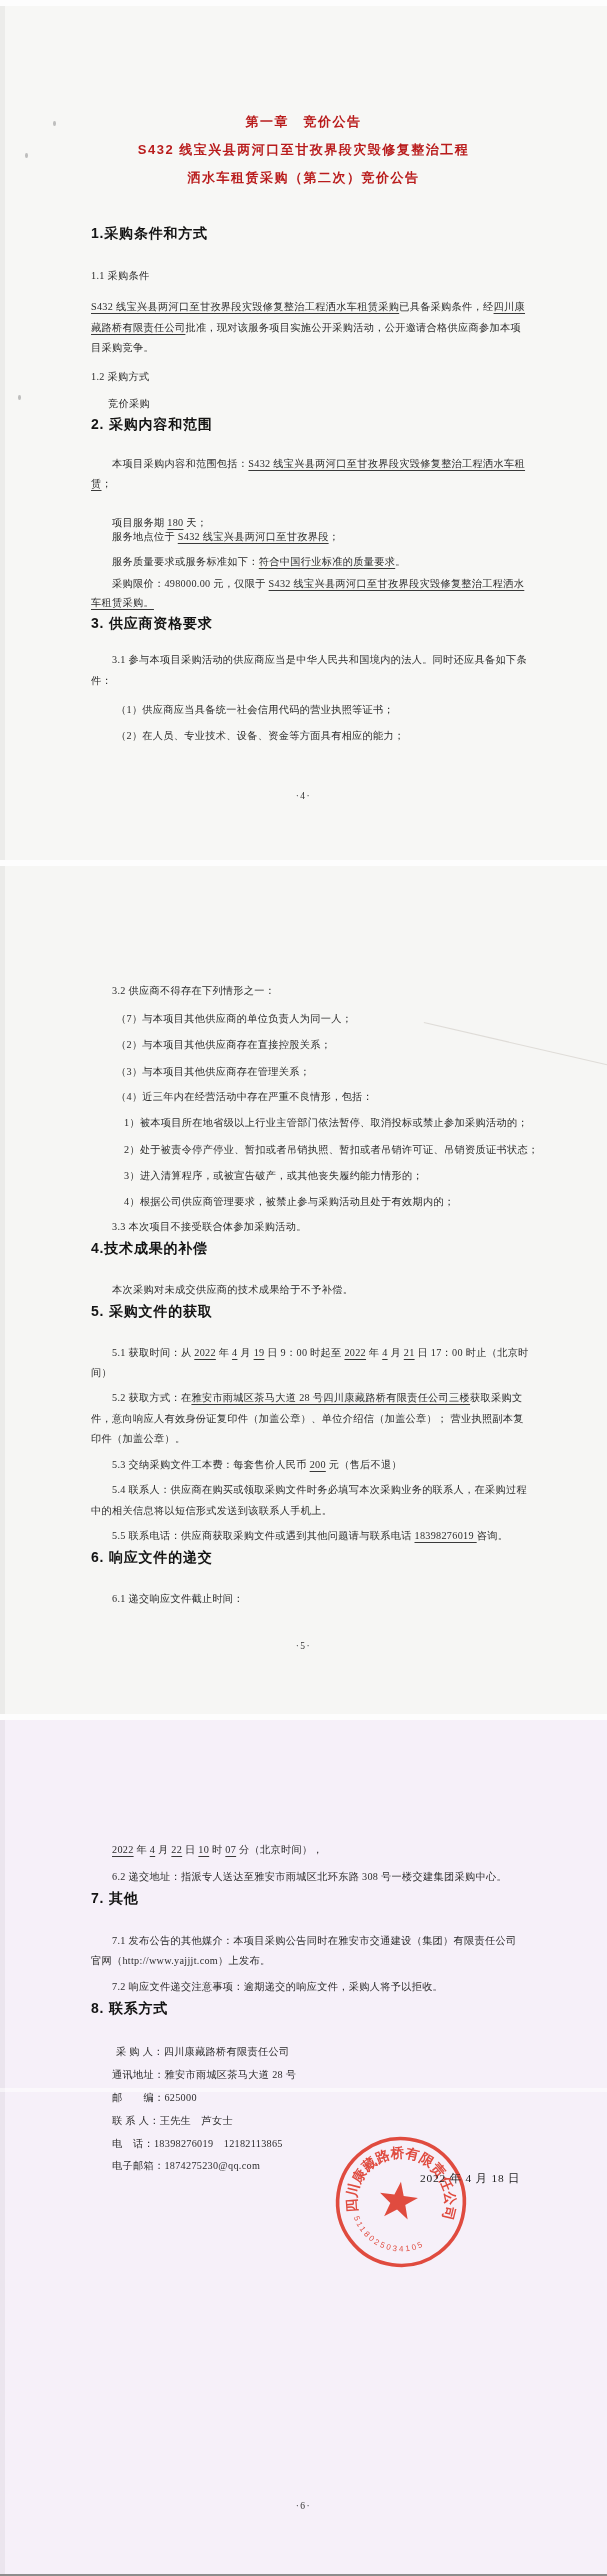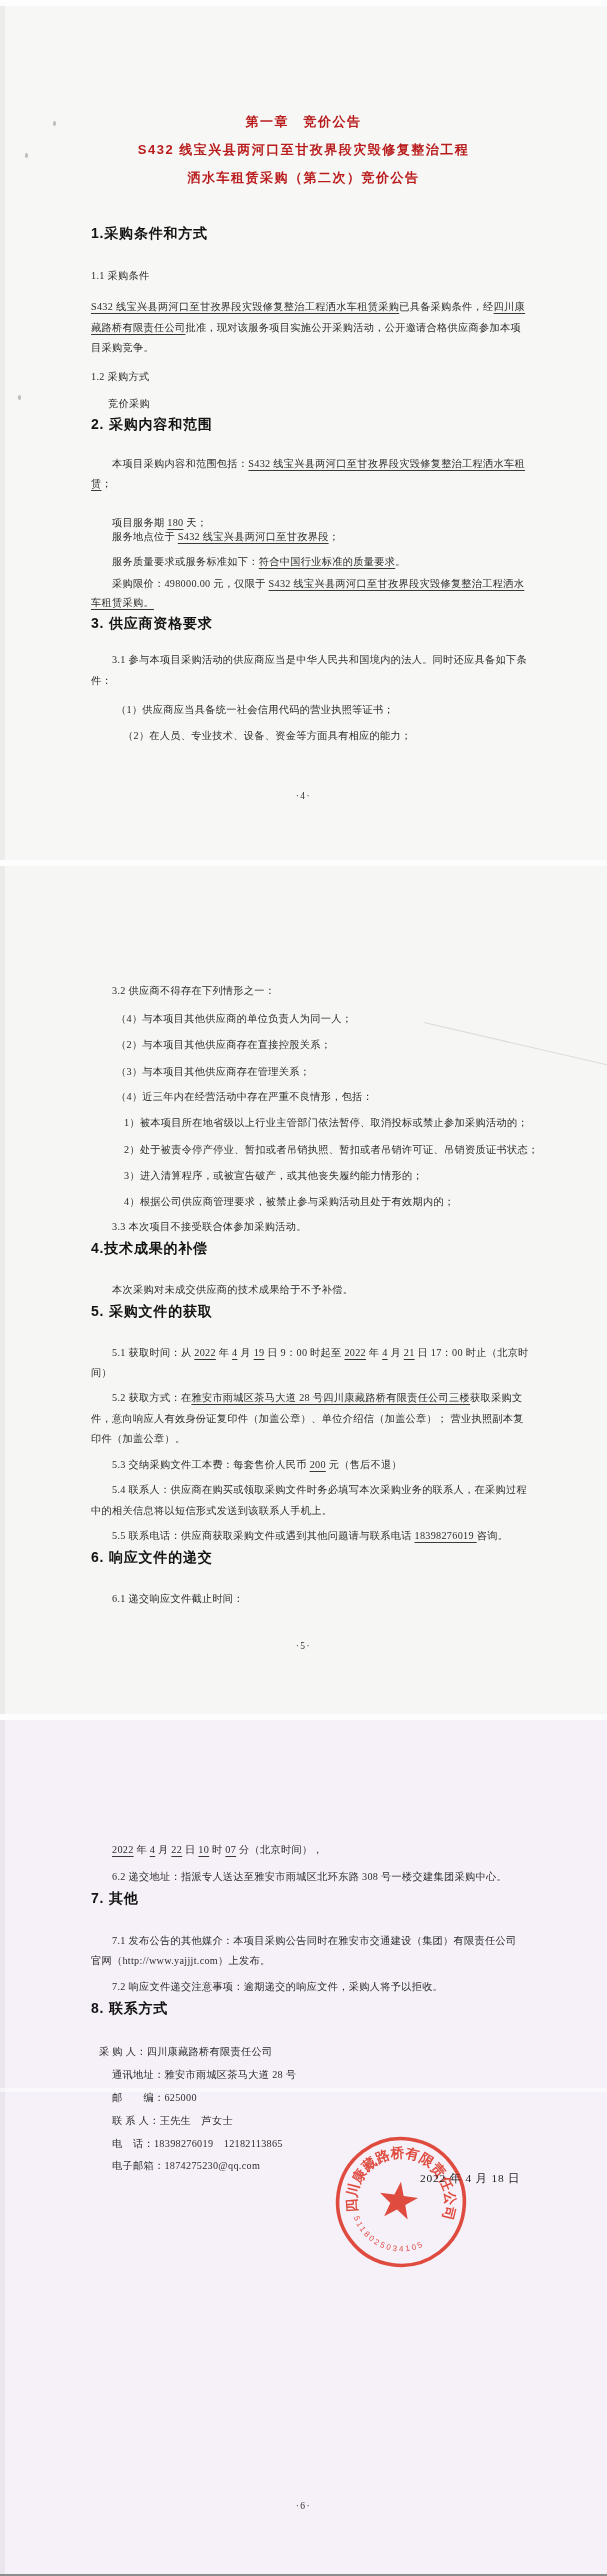--- a/index.html
+++ b/index.html
@@ -43,31 +43,31 @@
       <div class="line body" style="top: 468px;"><span class="u">赁</span><span>；</span></div>
       <div class="line body" style="top: 507px; left: 112px;"><span>项目服务期 </span><span class="u">180</span><span> 天；</span></div>
       <div class="line body" style="top: 521px; left: 112px;"><span>服务地点位于 </span><span class="u">S432 线宝兴县两河口至甘孜界段</span><span>；</span></div>
       <div class="line body" style="top: 546px; left: 112px;"><span>服务质量要求或服务标准如下：</span><span class="u">符合中国行业标准的质量要求</span><span>。</span></div>
       <div class="line body" style="top: 568px; left: 112px;"><span>采购限价：498000.00 元，仅限于 </span><span class="u">S432 线宝兴县两河口至甘孜界段灾毁修复整治工程洒水</span></div>
       <div class="line body" style="top: 587px;"><span class="u">车租赁采购。</span></div>
       <div class="line h1" style="top: 607px;"><span>3.  供应商资格要求</span></div>
       <div class="line body" style="top: 644px; left: 112px;"><span>3.1 参与本项目采购活动的供应商应当是中华人民共和国境内的法人。同时还应具备如下条</span></div>
       <div class="line body" style="top: 665px;"><span>件：</span></div>
       <div class="line body" style="top: 694px; left: 116px; text-align: center;"><span>（1）供应商应当具备统一社会信用代码的营业执照等证书；</span></div>
-      <div class="line body" style="top: 720px; left: 116px; margin-left: 7px;"><span>（2）在人员、专业技术、设备、资金等方面具有相应的能力；</span></div>
+      <div class="line body" style="top: 720px; left: 116px;"><span>（2）在人员、专业技术、设备、资金等方面具有相应的能力；</span></div>
       <div class="line pagenum" style="top: 780px;"><span>·4·</span></div>
       <div class="speck" style="left: 53px; top: 115px;"></div>
       <div class="speck" style="left: 25px; top: 147px;"></div>
       <div class="speck" style="left: 18px; top: 389px;"></div>
     </div>
 
   <div class="page" id="page-1" style="top: 866px; height: 848px; background: rgb(246, 246, 244);">
     <div class="page-edge"></div>
   <div class="line body" style="top: 115px; left: 112px;"><span>3.2 供应商不得存在下列情形之一：</span></div>
-      <div class="line body" style="top: 143px; left: 116px;"><span>（4）与本项目其他供应商的单位负责人为同一人；</span></div>
+      <div class="line body" style="top: 143px; left: 116px;"><span>（7）与本项目其他供应商的单位负责人为同一人；</span></div>
       <div class="line body" style="top: 169px; left: 116px;"><span>（2）与本项目其他供应商存在直接控股关系；</span></div>
       <div class="line body" style="top: 196px; left: 116px;"><span>（3）与本项目其他供应商存在管理关系；</span></div>
       <div class="line body" style="top: 221px; left: 116px;"><span>（4）近三年内在经营活动中存在严重不良情形，包括：</span></div>
       <div class="line body" style="top: 247px; left: 124px;"><span>1）被本项目所在地省级以上行业主管部门依法暂停、取消投标或禁止参加采购活动的；</span></div>
       <div class="line body" style="top: 274px; left: 124px;"><span>2）处于被责令停产停业、暂扣或者吊销执照、暂扣或者吊销许可证、吊销资质证书状态；</span></div>
       <div class="line body" style="top: 300px; left: 124px;"><span>3）进入清算程序，或被宣告破产，或其他丧失履约能力情形的；</span></div>
       <div class="line body" style="top: 326px; left: 124px;"><span>4）根据公司供应商管理要求，被禁止参与采购活动且处于有效期内的；</span></div>
       <div class="line body" style="top: 351px; left: 112px;"><span>3.3  本次项目不接受联合体参加采购活动。</span></div>
       <div class="line h1" style="top: 372px;"><span>4.技术成果的补偿</span></div>
       <div class="line body" style="top: 414px; left: 112px;"><span>本次采购对未成交供应商的技术成果给于不予补偿。</span></div>
@@ -106,21 +106,21 @@
     </svg>
 
     <div class="stamp-date" style="left: 420px; top: 451px;">2022 年 4 月 18 日</div>
   <div class="line body" style="top: 120px; left: 112px;"><span class="u">2022</span><span> 年 </span><span class="u">4</span><span> 月 </span><span class="u">22</span><span> 日 </span><span class="u">10</span><span> 时 </span><span class="u">07</span><span> 分（北京时间），</span></div>
       <div class="line body" style="top: 147px; left: 112px;"><span>6.2 递交地址：指派专人送达至雅安市雨城区北环东路 308 号一楼交建集团采购中心。</span></div>
       <div class="line h1" style="top: 168px;"><span>7.  其他</span></div>
       <div class="line body" style="top: 211px; left: 112px;"><span>7.1 发布公告的其他媒介：本项目采购公告同时在雅安市交通建设（集团）有限责任公司</span></div>
       <div class="line body" style="top: 231px;"><span>官网（http://www.yajjjt.com）上发布。</span></div>
       <div class="line body" style="top: 257px; left: 112px;"><span>7.2 响应文件递交注意事项：逾期递交的响应文件，采购人将予以拒收。</span></div>
       <div class="line h1" style="top: 278px;"><span>8.  联系方式</span></div>
-      <div class="line body" style="top: 322px; left: 99px; text-align: right;"><span>采 购 人：四川康藏路桥有限责任公司</span></div>
+      <div class="line body" style="top: 322px; left: 116px; text-align: right;"><span>采 购 人：四川康藏路桥有限责任公司</span></div>
       <div class="line body" style="top: 345px; left: 112px;"><span>通讯地址：雅安市雨城区茶马大道 28 号</span></div>
       <div class="line body" style="top: 368px; left: 112px;"><span>邮　　编：625000</span></div>
       <div class="line body" style="top: 391px; left: 112px;"><span>联 系 人：王先生　芦女士</span></div>
       <div class="line body" style="top: 414px; left: 112px;"><span>电　话：18398276019　12182113865</span></div>
       <div class="line body" style="top: 436px; left: 112px;"><span>电子邮箱：1874275230@qq.com</span></div>
       <div class="line pagenum" style="top: 776px;"><span>·6·</span></div>
       <div class="band" style="top: 368px;"></div>
     </div>
 
   <div class="bottom-edge"></div>

